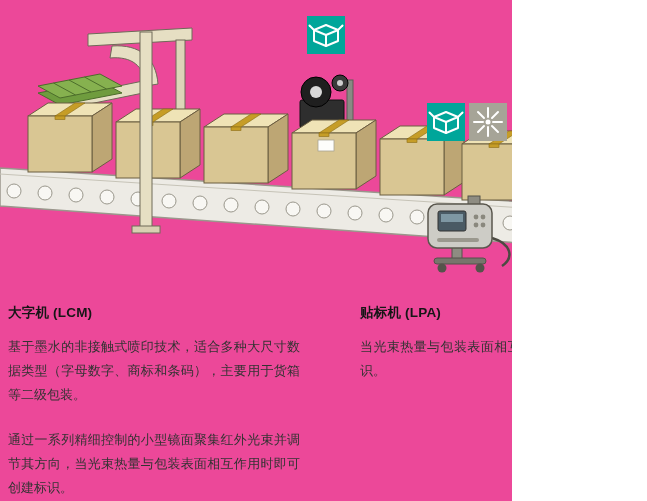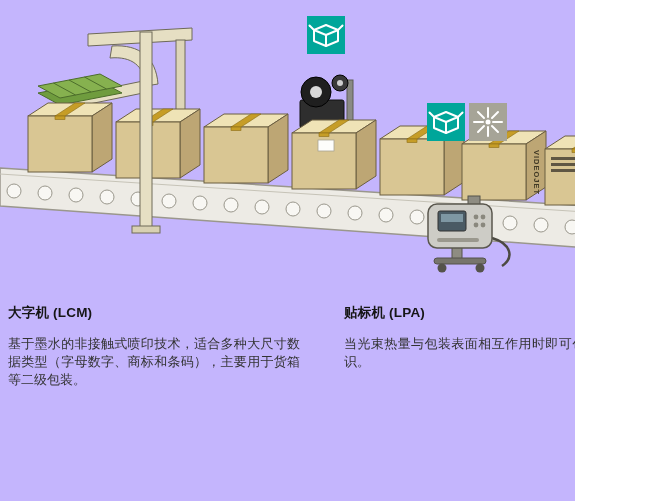--- a/index.html
+++ b/index.html
@@ -1,34 +1,34 @@
 <!DOCTYPE html>
 <html><head>
 <meta charset="utf-8">
 <style>
   html,body{margin:0;padding:0;}
   .page{
     position:relative;
-    width:575px;height:501px;
-    background:#c4b5fd;
+    width:512px;height:501px;
+    background:#ec4899;
     font-family:"Liberation Sans","DejaVu Sans",sans-serif;
     overflow:hidden;
   }
   .illustration{position:absolute;left:0;top:0;width:647px;height:300px;}
   .icon-badge{position:absolute;width:38px;height:38px;}
   .icon-badge svg{display:block;}
   .text-section{position:absolute;left:0;top:300px;width:647px;}
   .col-left{position:absolute;left:8px;top:4px;width:292px;}
-  .col-right{position:absolute;left:344px;top:4px;width:268px;}
+  .col-right{position:absolute;left:360px;top:4px;width:268px;}
   .sec-title{
     font-size:13.5px;font-weight:bold;color:#161616;
     margin:0 0 13px 0;letter-spacing:0.2px;
   }
   .sec-body{
-    font-size:13px;color:#333333;line-height:18px;
+    font-size:13px;color:#333333;line-height:24px;
     margin:0 0 21px 0;text-align:justify;
   }
 </style>
 </head>
 <body>
 
 <div class="page">
 
   <div class="illustration">
     <svg width="647" height="300" viewBox="0 0 647 300">
@@ -181,20 +181,21 @@
       </svg>
     </div>
   </div>
 
   <div class="text-section">
 
     <div class="col-left">
       <h3 class="sec-title">大字机 (LCM)</h3>
       <p class="sec-body">基于墨水的非接触式喷印技术，适合多种大尺寸数据类型（字母数字、商标和条码），主要用于货箱等二级包装。</p>
 
+      <p class="sec-body">通过一系列精细控制的小型镜面聚集红外光束并调节其方向，当光束热量与包装表面相互作用时即可创建标识。</p>
     </div>
 
     <div class="col-right">
       <h3 class="sec-title">贴标机 (LPA)</h3>
       <p class="sec-body">当光束热量与包装表面相互作用时即可创建标识。</p>
     </div>
 
   </div>
 </div>
 

